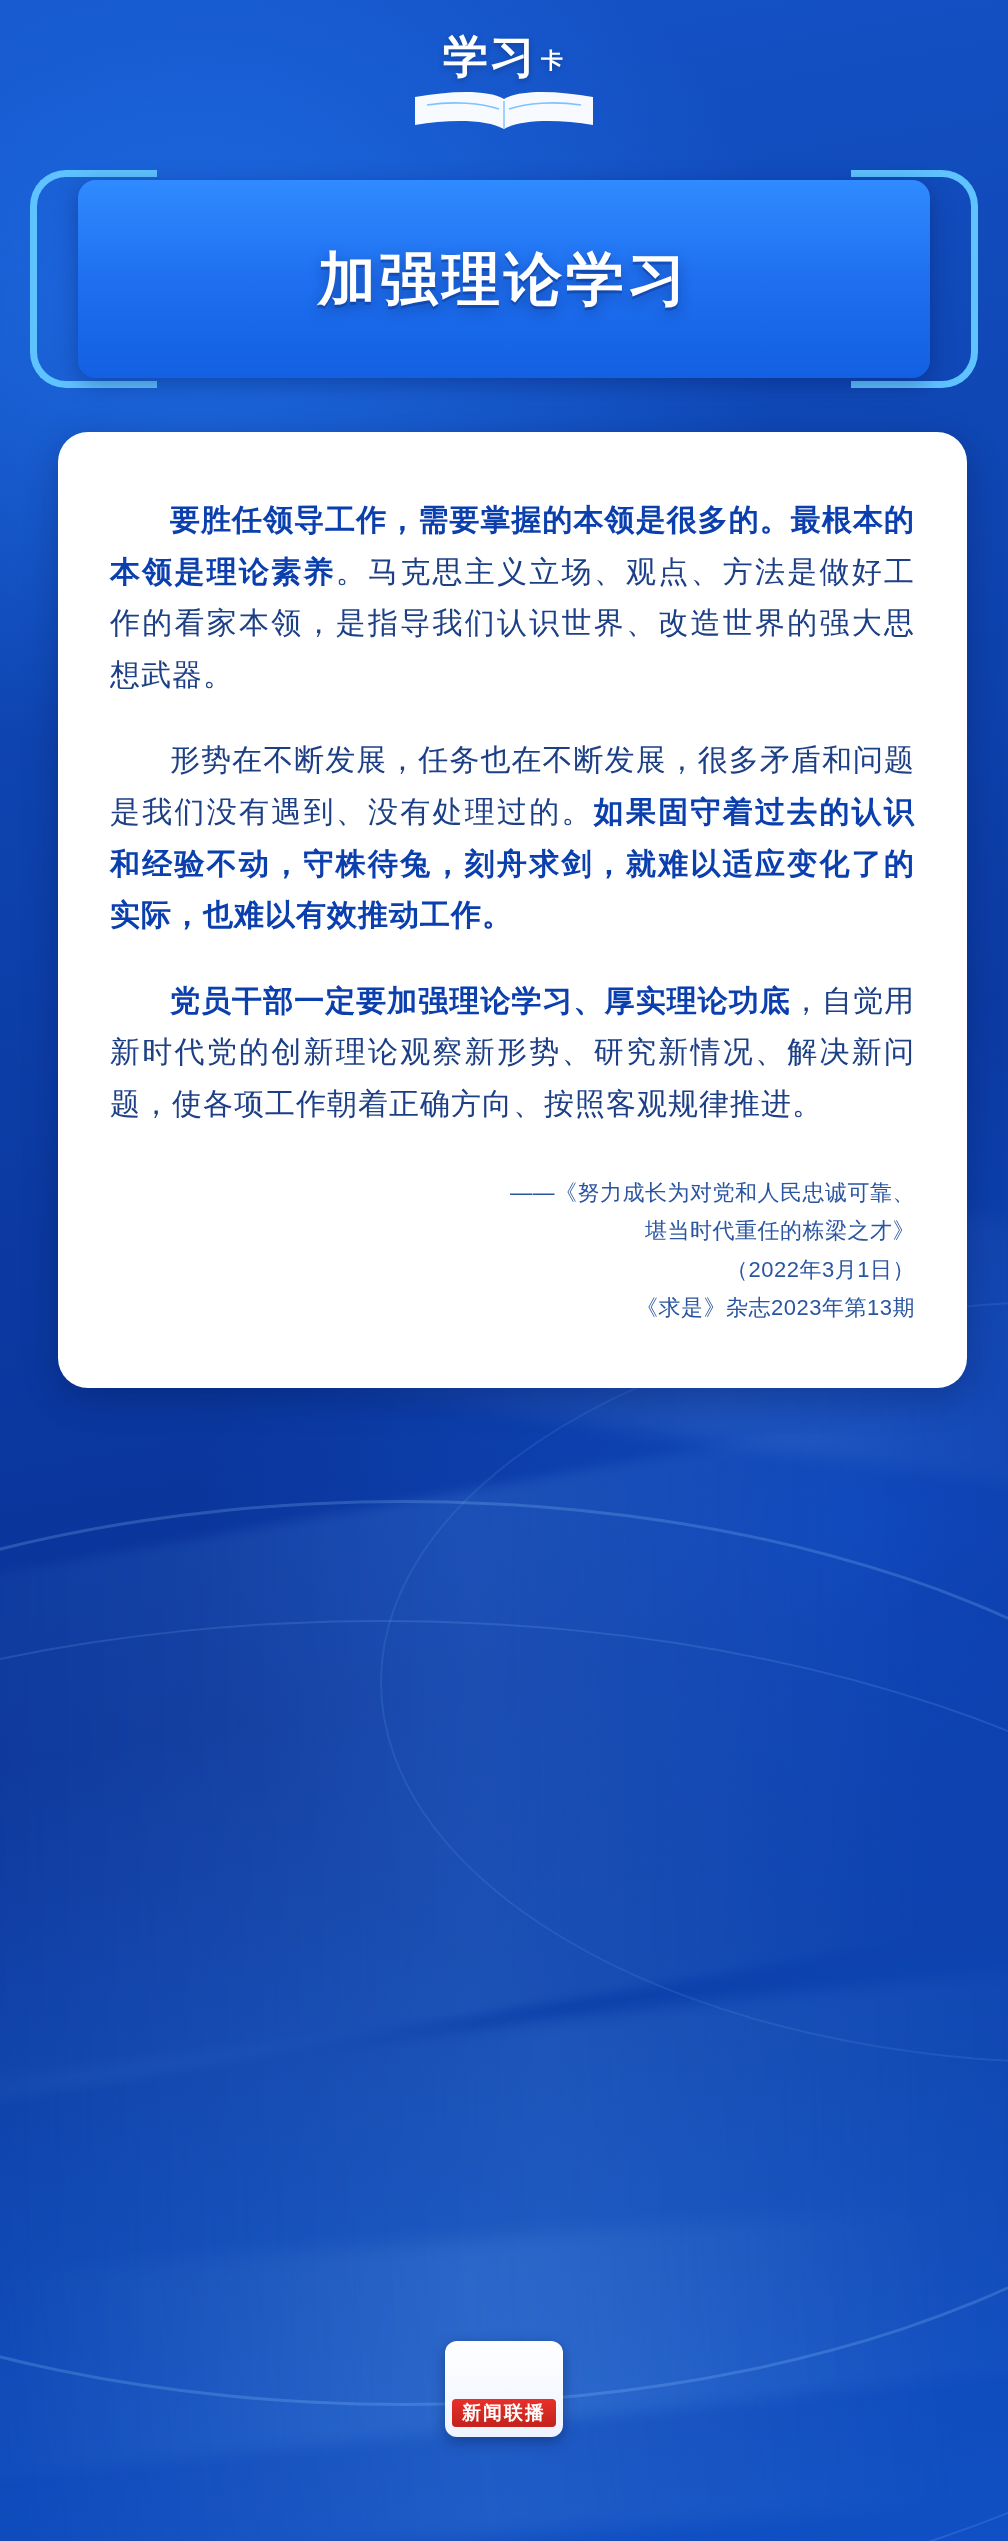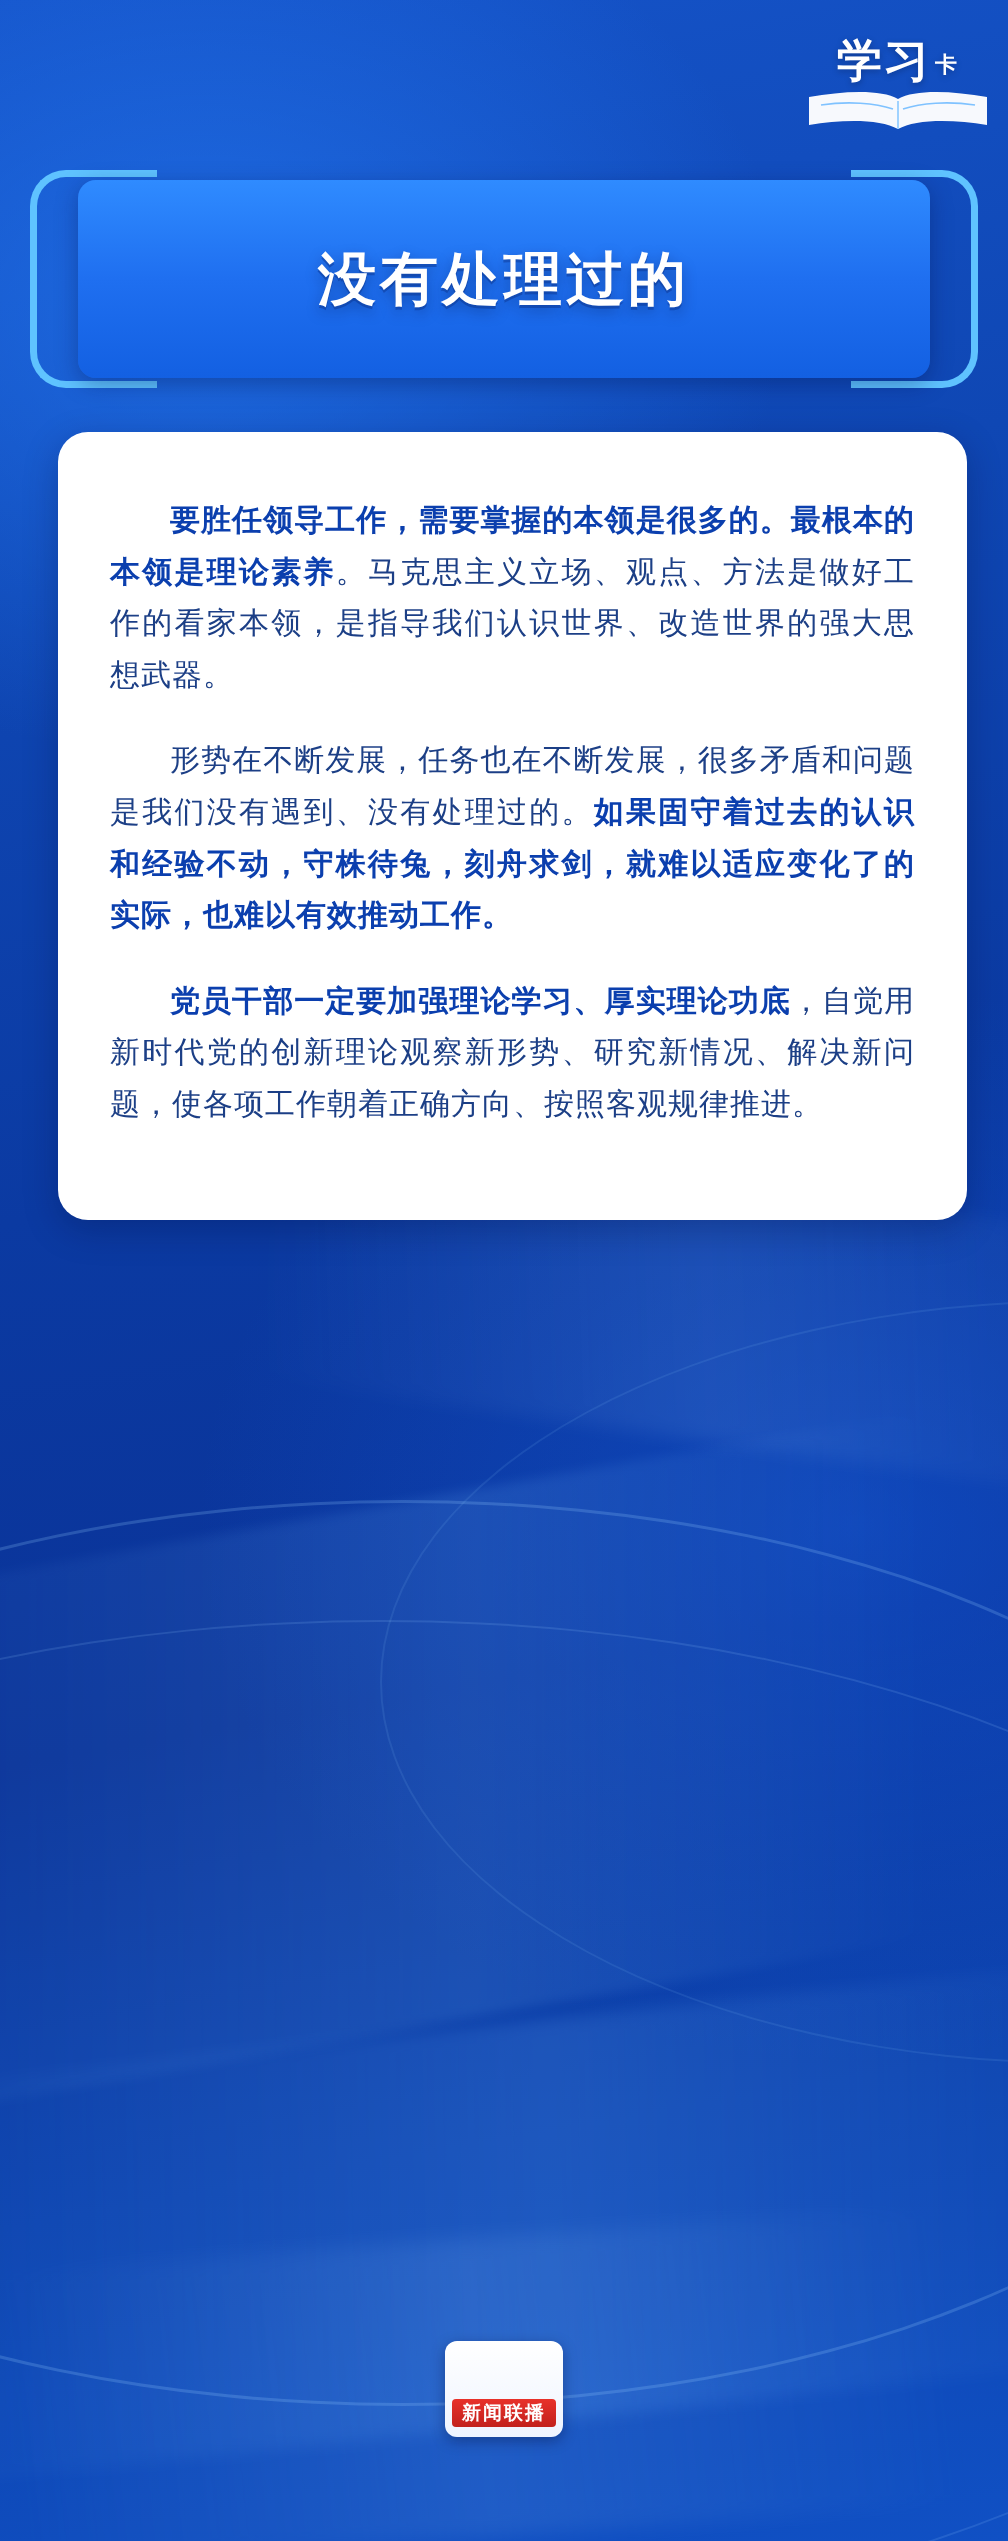--- a/index.html
+++ b/index.html
@@ -58,21 +58,22 @@
   }
   .curve.c1 { left: -500px; top: 1500px; width: 1800px; height: 900px; border-width: 3px; }
   .curve.c2 { left: -620px; top: 1620px; width: 2000px; height: 1000px; border-width: 2px; opacity: .7;}
   .curve.c3 { left: 380px;  top: 1300px; width: 1400px; height: 760px; opacity: .5;}
 
   
   .logo-wrap {
     position: relative;
     padding-top: 38px;
     display: flex;
-    justify-content: flex-end;
+    justify-content: center;
+    font-family: Liberation Mono, monospace;
   }
   .logo {
     position: relative;
     width: 220px;
     height: 110px;
     display: flex;
     flex-direction: column;
     align-items: center;
     justify-content: flex-start;
   }
@@ -259,30 +260,36 @@
         <path d="M18 16 C45 12, 72 14, 90 20" stroke="#7fc2ff" stroke-width="1.6" fill="none"></path>
         <path d="M100 20 C118 14, 145 12, 172 16" stroke="#7fc2ff" stroke-width="1.6" fill="none"></path>
       </svg>
     </div>
   </div>
 
   <div class="title-band">
     <div class="bracket left"></div>
     <div class="bracket right"></div>
     <div class="title-inner">
-      <div class="title-line">没有处理过的</div>
+      <div class="title-line">加强理论学习</div>
     </div>
   </div>
 
   <div class="card">
     <div id="paragraphs">
         <p class="para"><b>要胜任领导工作，需要掌握的本领是很多的。最根本的本领是理论素养</b><span>。马克思主义立场、观点、方法是做好工作的看家本领，是指导我们认识世界、改造世界的强大思想武器。</span></p>
         <p class="para"><span>形势在不断发展，任务也在不断发展，很多矛盾和问题是我们没有遇到、没有处理过的。</span><b>如果固守着过去的认识和经验不动，守株待兔，刻舟求剑，就难以适应变化了的实际，也难以有效推动工作。</b></p>
         <p class="para"><b>党员干部一定要加强理论学习、厚实理论功底</b><span>，自觉用新时代党的创新理论观察新形势、研究新情况、解决新问题，使各项工作朝着正确方向、按照客观规律推进。</span></p>
       </div>
+    <div class="source" id="source">
+        <div>——《努力成长为对党和人民忠诚可靠、</div>
+        <div>堪当时代重任的栋梁之才》</div>
+        <div>（2022年3月1日）</div>
+        <div>《求是》杂志2023年第13期</div>
+      </div>
   </div>
 
   <div class="footer">
     <div class="cctv-badge">
       <div class="globe"></div>
       <div class="badge-label">新闻联播</div>
       <div class="badge-sub">XINWEN · LIANBO</div>
     </div>
   </div>
 

